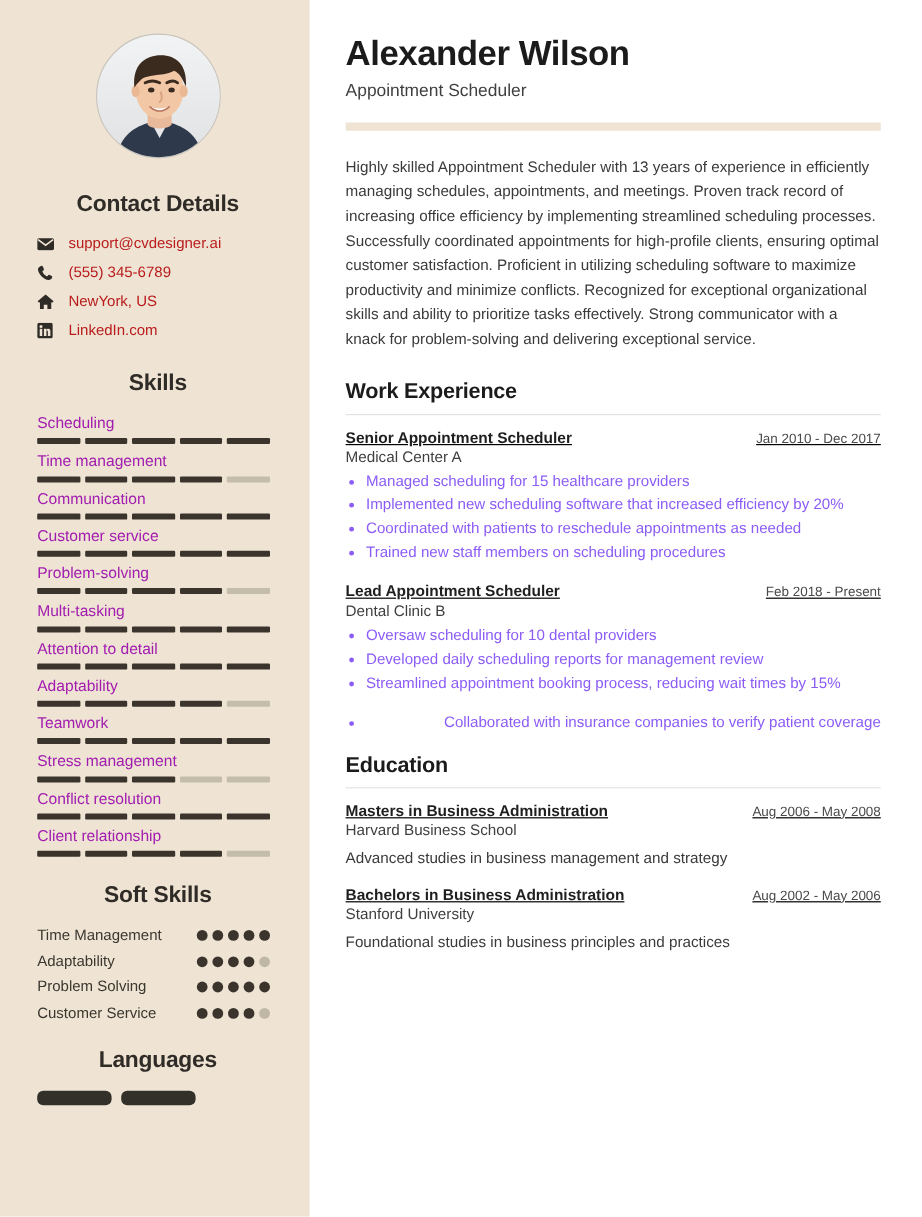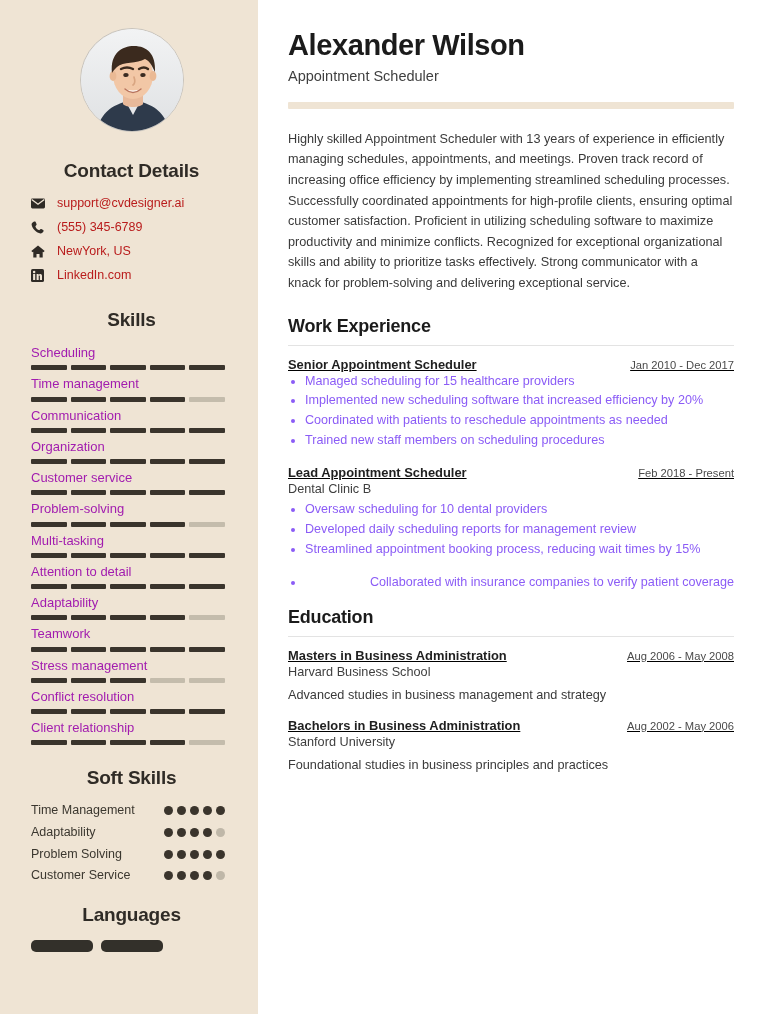--- a/index.html
+++ b/index.html
@@ -349,30 +349,20 @@
             <div class="skill-name">Communication</div>
             <div class="skill-bar">
               <span class="seg on"></span>
               <span class="seg on"></span>
               <span class="seg on"></span>
               <span class="seg on"></span>
               <span class="seg on"></span>
             </div>
           </div>
           <div class="skill-row">
-            <div class="skill-name">Organization</div>
-            <div class="skill-bar">
-              <span class="seg on"></span>
-              <span class="seg on"></span>
-              <span class="seg on"></span>
-              <span class="seg on"></span>
-              <span class="seg on"></span>
-            </div>
-          </div>
-          <div class="skill-row">
             <div class="skill-name">Customer service</div>
             <div class="skill-bar">
               <span class="seg on"></span>
               <span class="seg on"></span>
               <span class="seg on"></span>
               <span class="seg on"></span>
               <span class="seg on"></span>
             </div>
           </div>
           <div class="skill-row">
@@ -526,20 +516,21 @@
 
     <section class="main-section">
       <h2 class="section-heading">Work Experience</h2>
       <div class="section-rule"></div>
       <div id="work-entries">
           <div class="entry">
             <div class="entry-head">
               <div class="entry-role">Senior Appointment Scheduler</div>
               <div class="entry-date">Jan 2010 - Dec 2017</div>
             </div>
+            <div class="entry-org">Medical Center A</div>
             <ul class="entry-bullets">
               <li>Managed scheduling for 15 healthcare providers</li>
               <li>Implemented new scheduling software that increased efficiency by 20%</li>
               <li>Coordinated with patients to reschedule appointments as needed</li>
               <li>Trained new staff members on scheduling procedures</li>
             </ul>
           </div>
           <div class="entry">
             <div class="entry-head">
               <div class="entry-role">Lead Appointment Scheduler</div>

